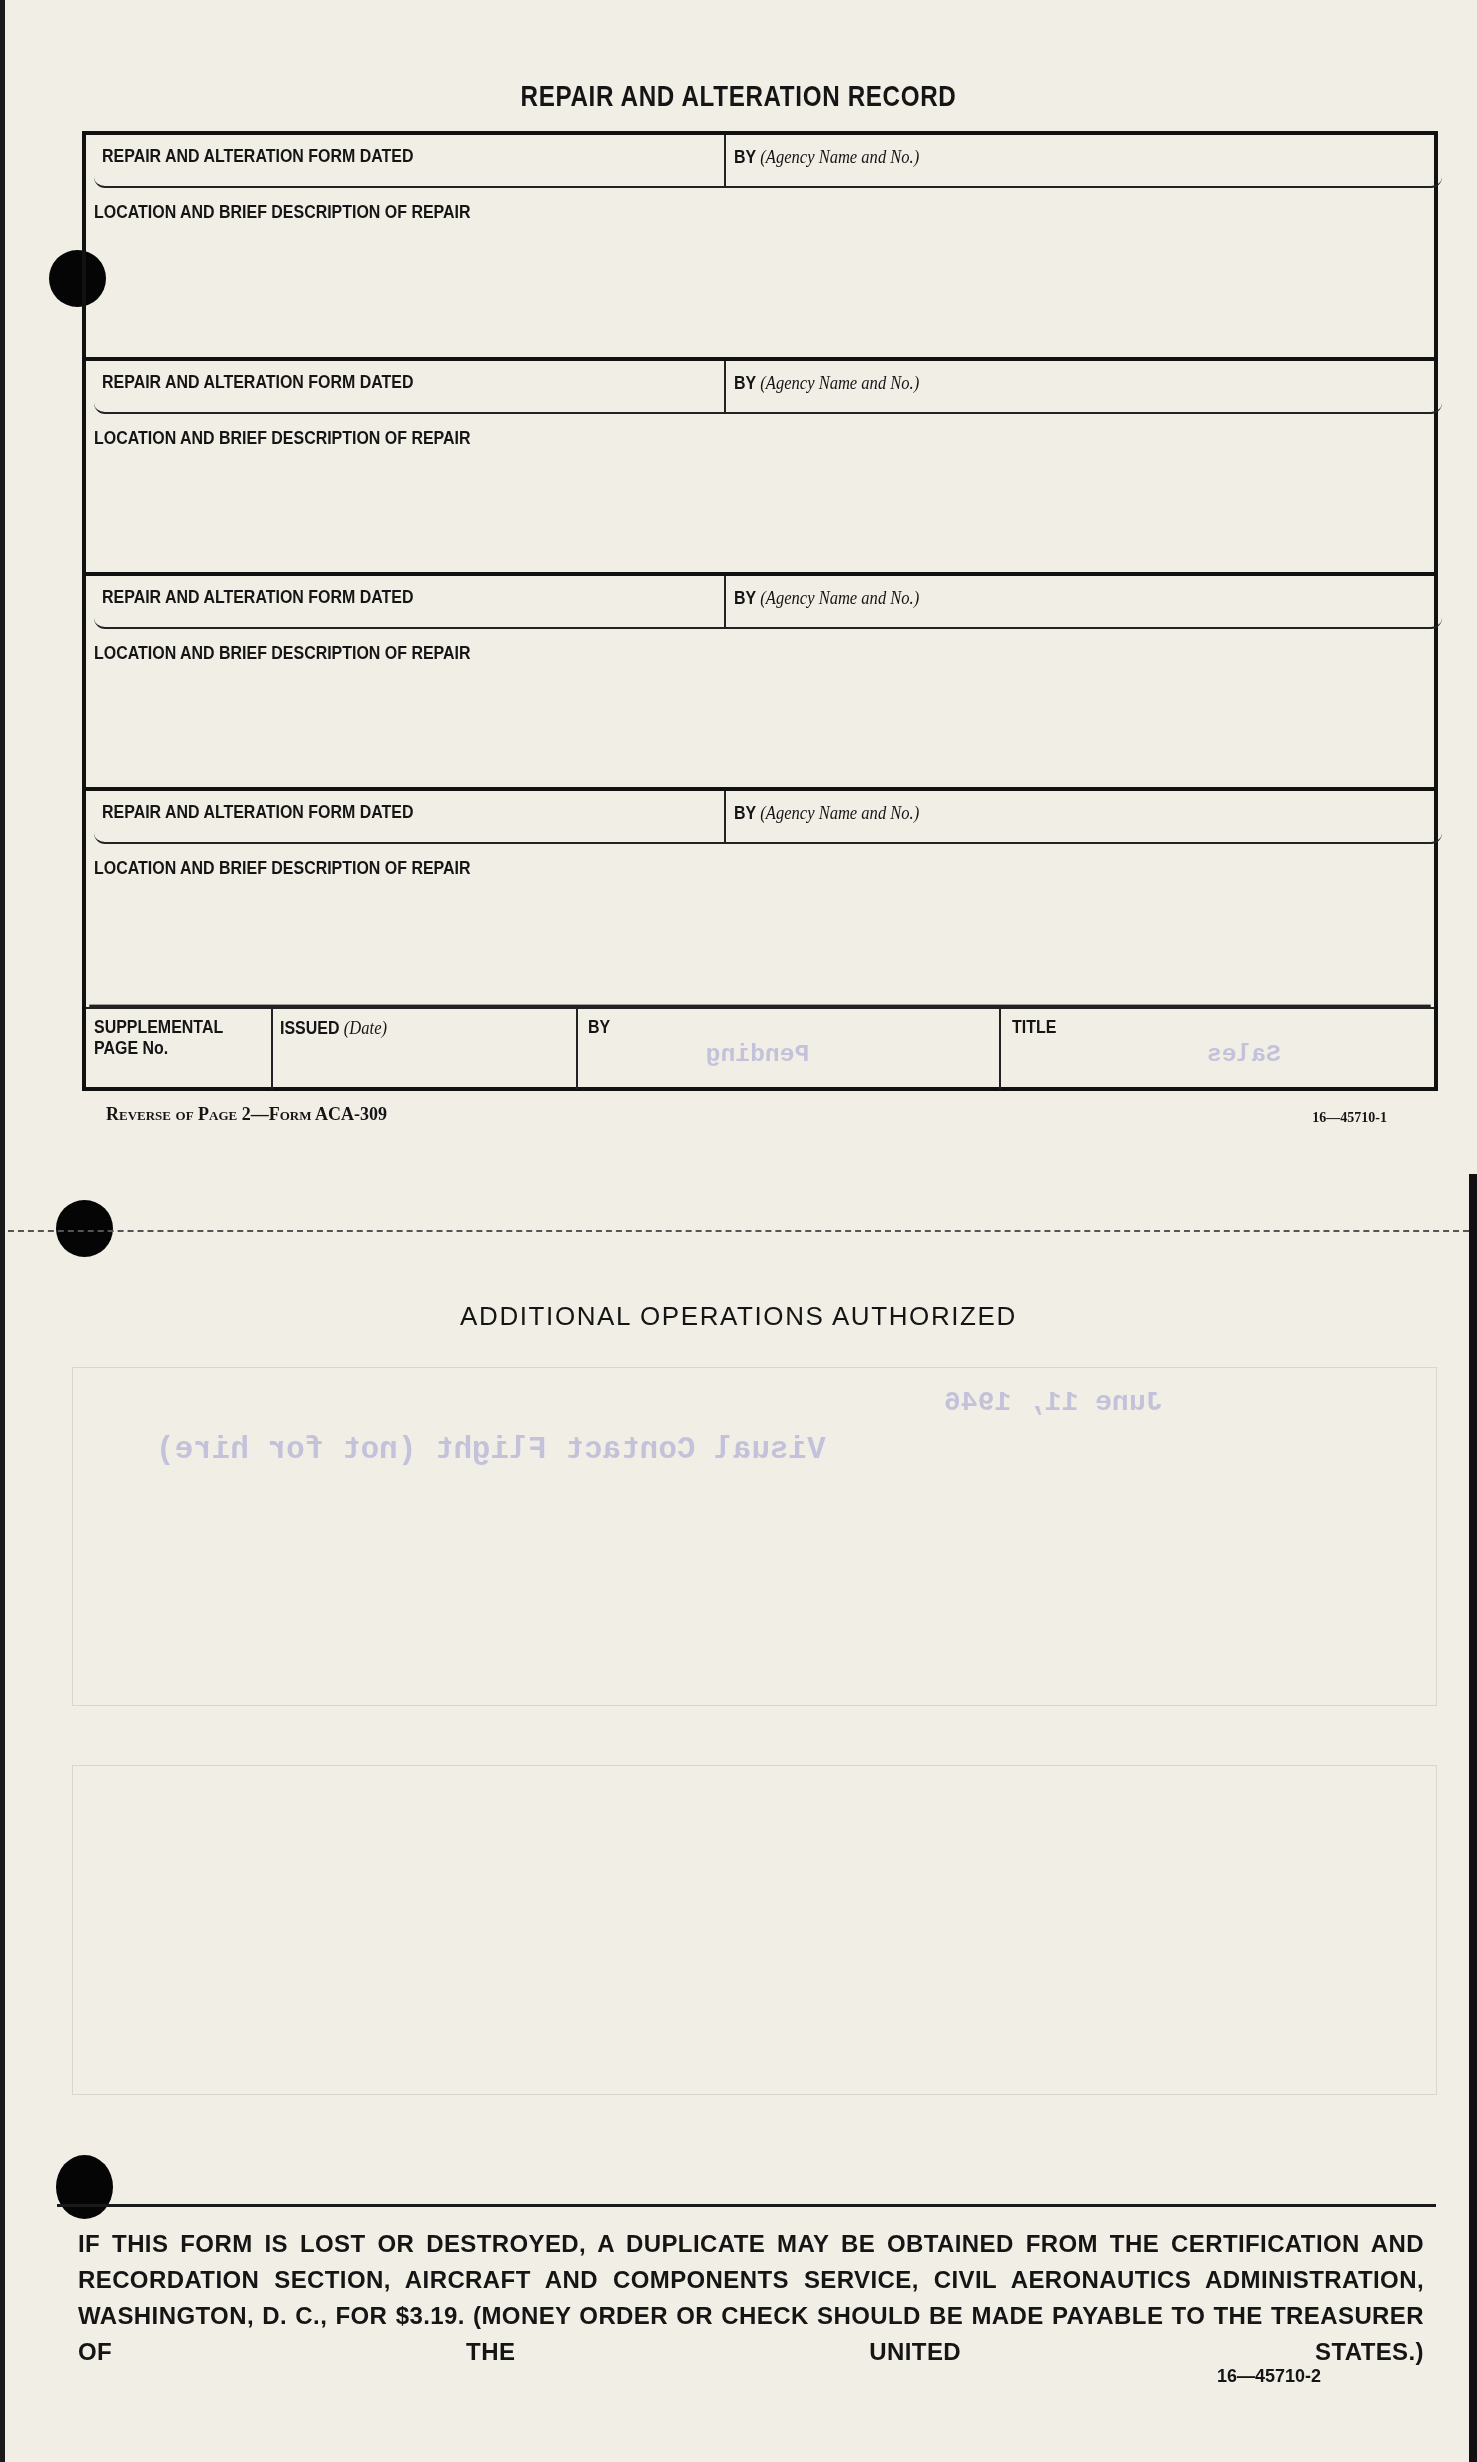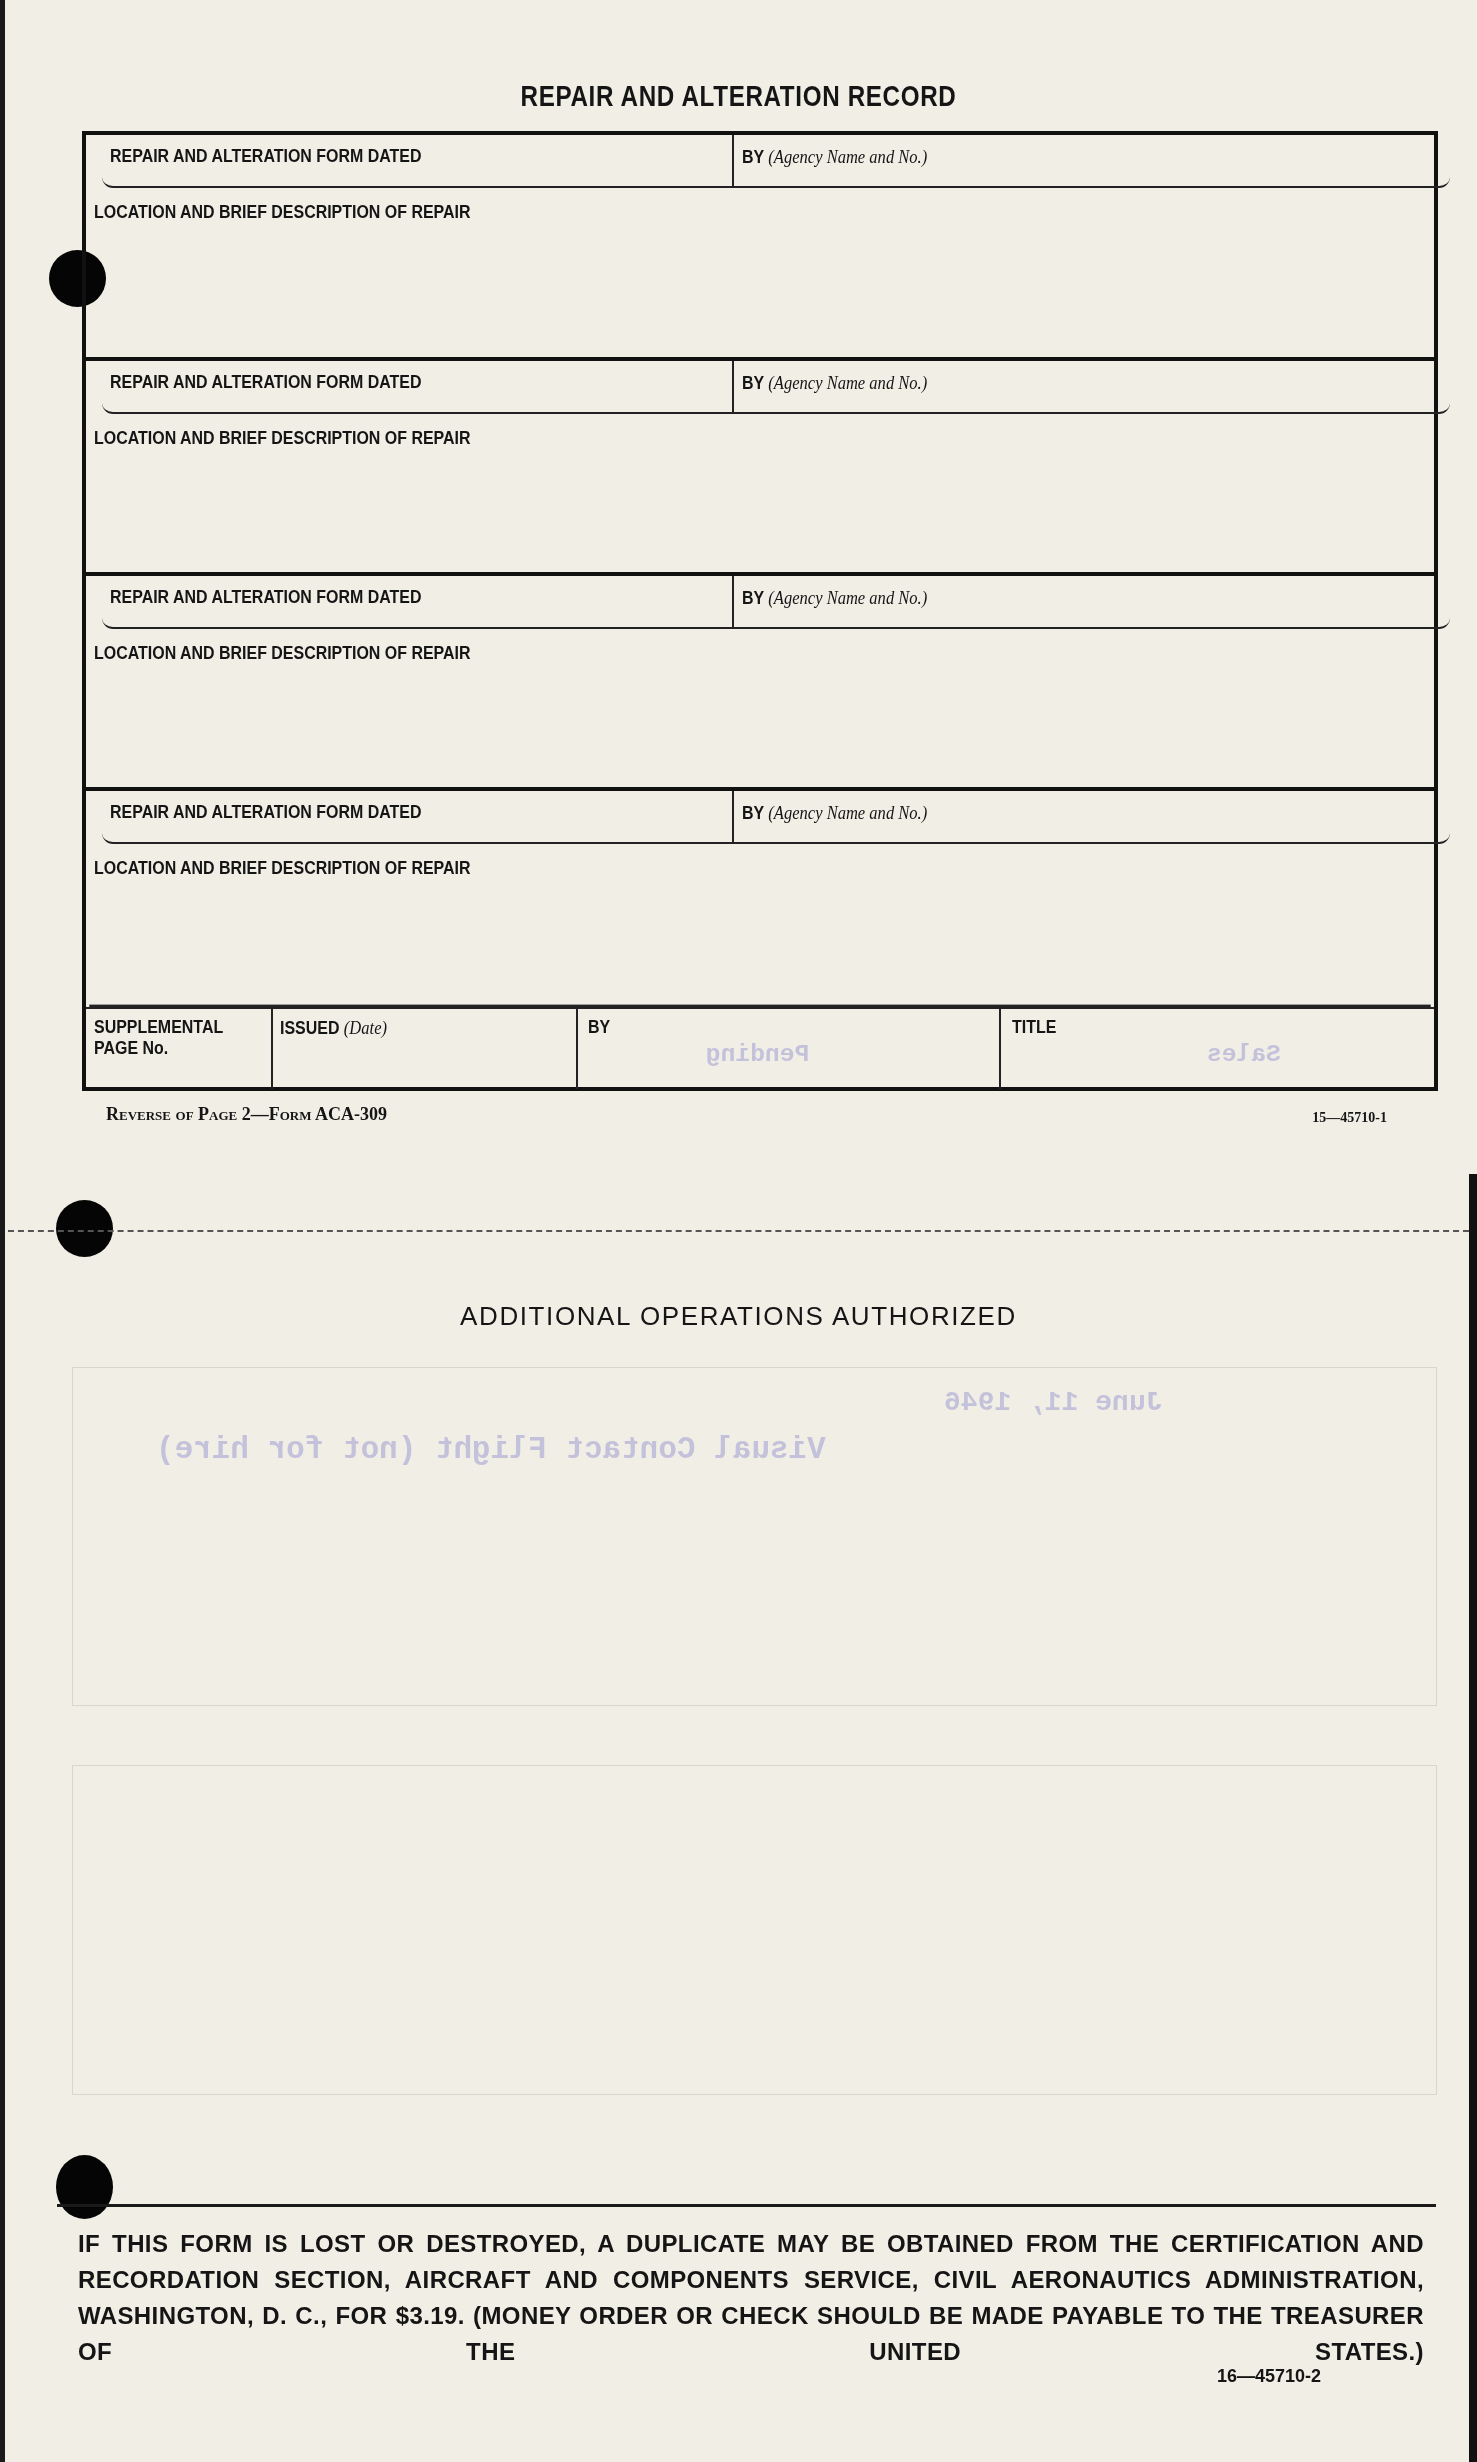--- a/index.html
+++ b/index.html
@@ -19,21 +19,21 @@
     font-family: "Liberation Sans Narrow", "Liberation Sans", sans-serif;
     font-weight: bold; font-size: 29.5px; letter-spacing: 0.8px; transform: scaleX(0.82);
   }
 
   .form-box {
     position: absolute; left: 82px; top: 131px; width: 1356px; height: 960px;
     border: 4.1px solid #111; box-sizing: border-box;
   }
   .rec { position: absolute; left: 0; width: 100%; }
   .rec-top { border-top: 4.1px solid #111; }
-  .row1 { position: absolute; left: 16px; top: 0; width: 100%; height: 51px; border-bottom: 2.5px solid #222; border-radius: 11px; }
+  .row1 { position: absolute; left: 8px; top: 0; width: 100%; height: 51px; border-bottom: 2.5px solid #222; border-radius: 11px; }
   .by-divider { position: absolute; left: 630px; top: 0; width: 1.6px; height: 51px; background: #222; }
   .lbl {
     position: absolute; font-size: 19px; font-weight: bold;
     transform-origin: left top; transform: scaleX(0.84); white-space: nowrap;
   }
   .lbl-serif {
     font-family: "Liberation Serif", serif; font-style: italic; font-weight: normal; font-size: 19.7px;
   }
 
   .supp {
@@ -140,21 +140,21 @@
     <div class="col-div" style="left:185px;"></div>
     <span class="lbl" style="left:194px; top:6.6px;"><span>ISSUED</span> <span class="lbl-serif">(Date)</span></span>
     <div class="col-div" style="left:490px;"></div>
     <span class="lbl" style="left:502px; top:6.6px;">BY</span>
     <div class="col-div" style="left:913px;"></div>
     <span class="lbl" style="left:926px; top:6.6px;">TITLE</span>
   </div>
 </div>
 
 <div class="footer-left">Reverse of Page 2—Form ACA-309</div>
-<div class="footer-right">15—45710-1</div>
+<div class="footer-right">16—45710-1</div>
 
 <div class="fold-line"></div>
 
 <div class="ops-title">ADDITIONAL OPERATIONS AUTHORIZED</div>
 
 <div class="notice-rule"></div>
 <div class="notice">IF THIS FORM IS LOST OR DESTROYED, A DUPLICATE MAY BE OBTAINED FROM THE CERTIFICATION AND RECORDATION SECTION, AIRCRAFT AND COMPONENTS SERVICE, CIVIL AERONAUTICS ADMINISTRATION, WASHINGTON, D. C., FOR $3.19. (MONEY ORDER OR CHECK SHOULD BE MADE PAYABLE TO THE TREASURER OF THE UNITED STATES.)</div>
 <div class="notice-code">16—45710-2</div>
 
 

